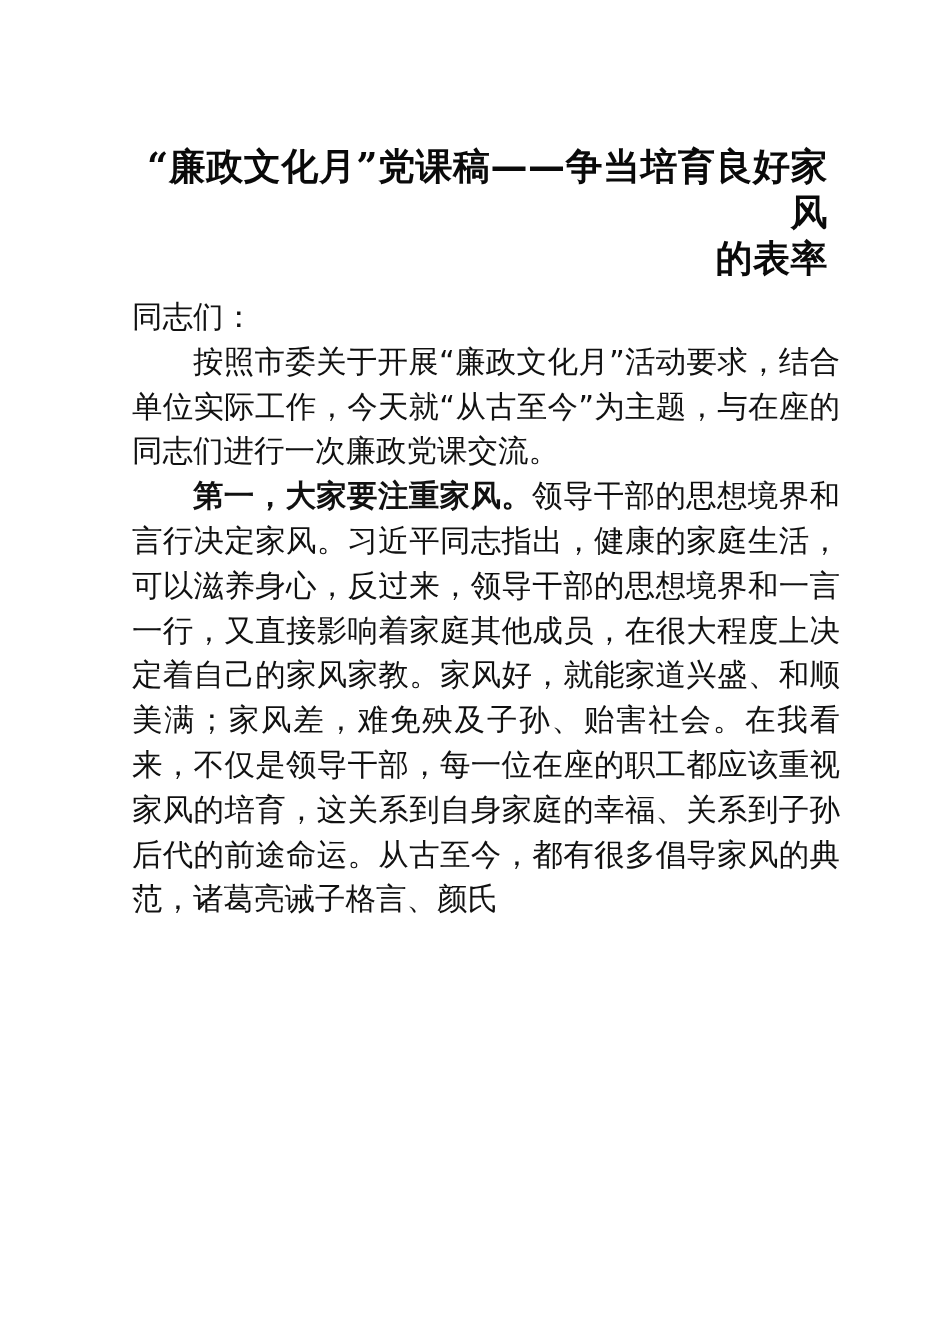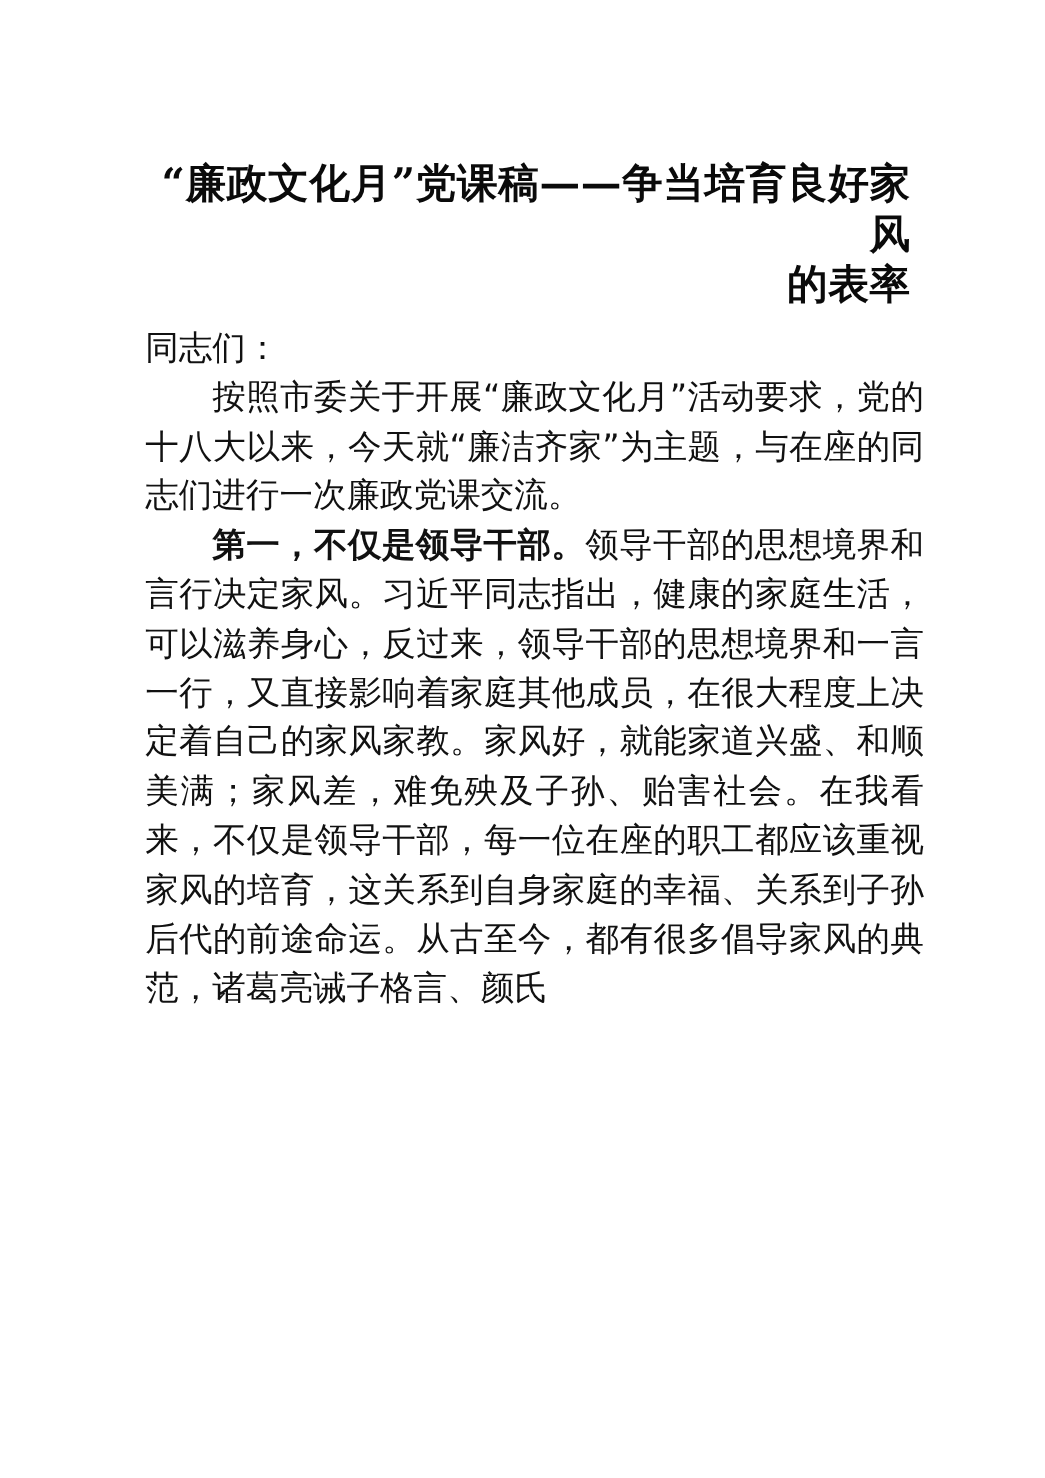--- a/index.html
+++ b/index.html
@@ -81,20 +81,20 @@
 
 <div class="page">
 
   <h1 class="doc-title">“廉政文化月”党课稿——争当培育良好家风
 的表率</h1>
 
   <div class="doc-body">
 
     <p class="para salutation">同志们：</p>
 
-    <p class="para indent">按照市委关于开展“廉政文化月”活动要求，党的十八大以来，今天就“廉洁齐家”为主题，与在座的同志们进行一次廉政党课交流。</p>
+    <p class="para indent">按照市委关于开展“廉政文化月”活动要求，结合单位实际工作，今天就“从古至今”为主题，与在座的同志们进行一次廉政党课交流。</p>
 
 
-    <p class="para indent"><span class="lead-bold">第一，不仅是领导干部。</span><span>领导干部的思想境界和言行决定家风。习近平同志指出，健康的家庭生活，可以滋养身心，反过来，领导干部的思想境界和一言一行，又直接影响着家庭其他成员，在很大程度上决定着自己的家风家教。家风好，就能家道兴盛、和顺美满；家风差，难免殃及子孙、贻害社会。在我看来，不仅是领导干部，每一位在座的职工都应该重视家风的培育，这关系到自身家庭的幸福、关系到子孙后代的前途命运。从古至今，都有很多倡导家风的典范，诸葛亮诫子格言、颜氏</span></p>
+    <p class="para indent"><span class="lead-bold">第一，大家要注重家风。</span><span>领导干部的思想境界和言行决定家风。习近平同志指出，健康的家庭生活，可以滋养身心，反过来，领导干部的思想境界和一言一行，又直接影响着家庭其他成员，在很大程度上决定着自己的家风家教。家风好，就能家道兴盛、和顺美满；家风差，难免殃及子孙、贻害社会。在我看来，不仅是领导干部，每一位在座的职工都应该重视家风的培育，这关系到自身家庭的幸福、关系到子孙后代的前途命运。从古至今，都有很多倡导家风的典范，诸葛亮诫子格言、颜氏</span></p>
 
   </div>
 
 </div>
 
 </body></html>

